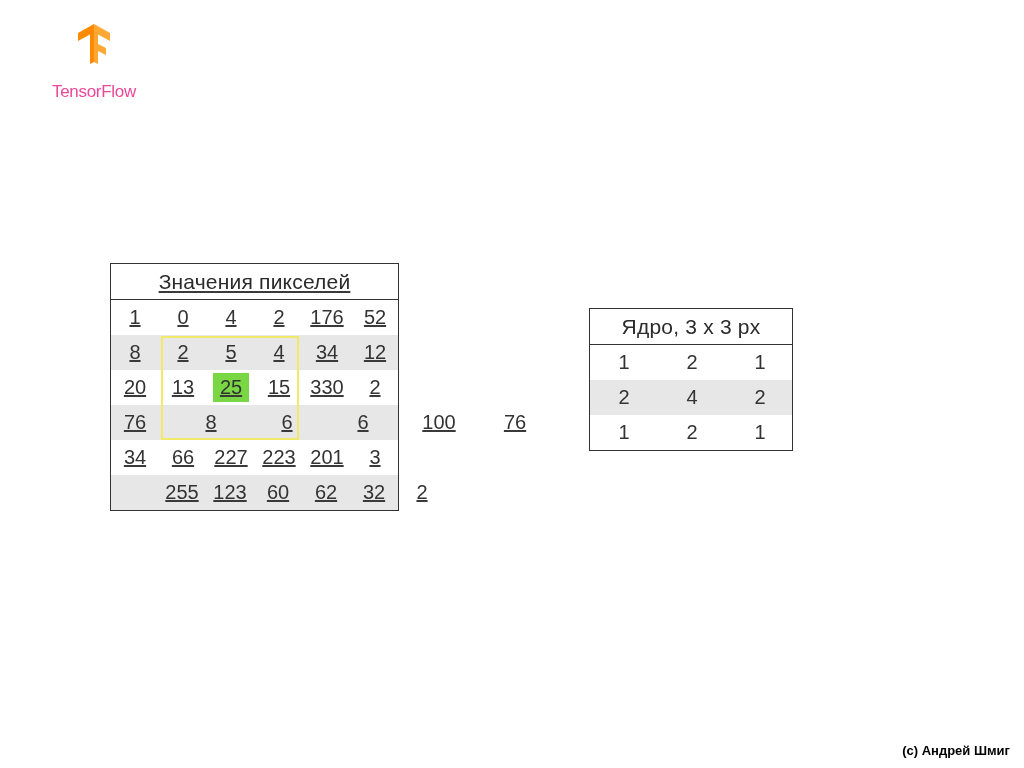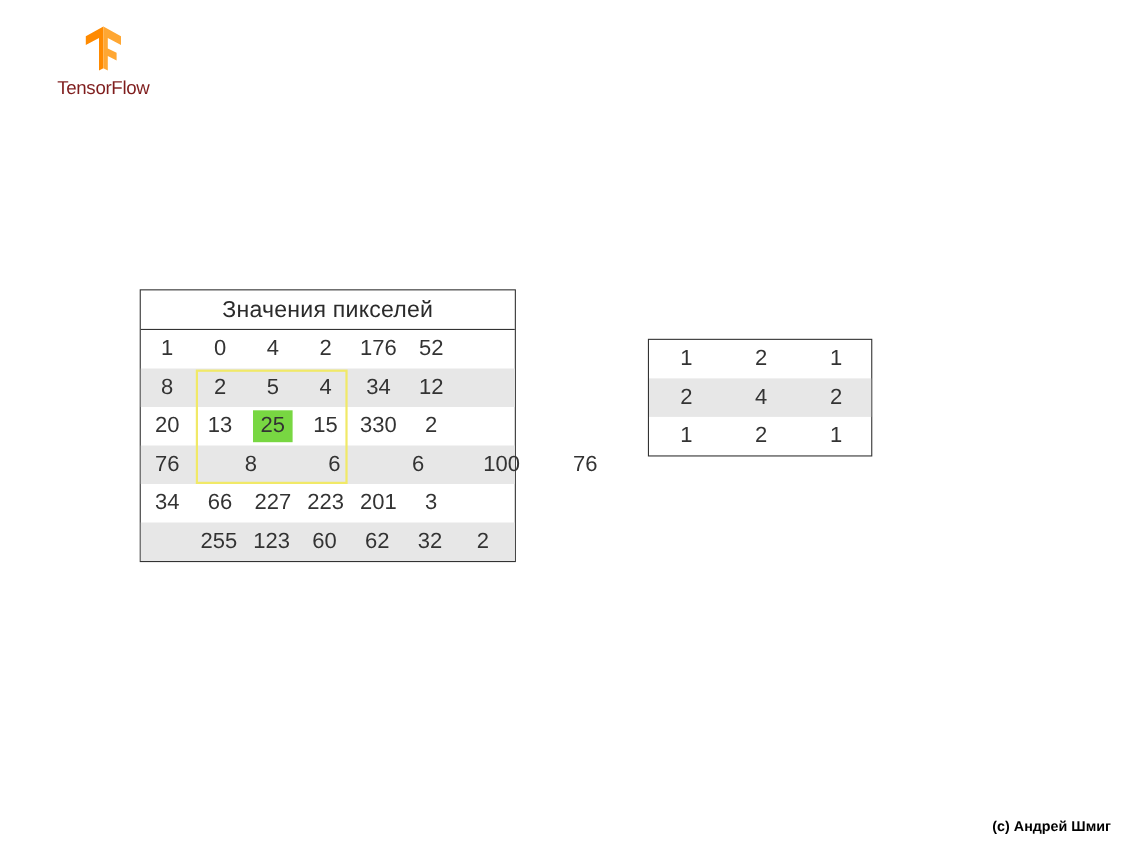--- a/index.html
+++ b/index.html
@@ -15,24 +15,24 @@
   .logo {
     position: absolute;
     top: 22px;
     left: 52px;
     display: flex;
     flex-direction: column;
     align-items: center;
   }
   .logo-text {
     font-size: 17px;
-    color: #7f1d1d;
+    color: #ec4899;
     letter-spacing: -0.3px;
     font-weight: 400;
-    margin-top: 4px;
+    margin-top: 16px;
   }
 
   .tbl {
     position: absolute;
     border: 1px solid #333;
     background: #fff;
   }
   .tbl-title {
     text-align: center;
     font-size: 21px;
@@ -48,21 +48,21 @@
     align-items: center;
   }
   .tbl-row.stripe { background: #e7e7e7; }
   .tbl-cell {
     text-align: center;
     font-size: 20px;
     color: #333;
     flex: 0 0 auto;
   }
 
-  .pixels { top: 263px; left: 127px; width: 342px; }
+  .pixels { top: 263px; left: 110px; width: 289px; text-decoration: underline; }
   .pixels .tbl-cell { width: 48px; }
 
   .kernel { top: 308px; left: 589px; width: 204px; }
   .kernel .tbl-cell { width: 68px; }
 
   .highlight-window {
     position: absolute;
     border: 2px solid #f1e967;
     pointer-events: none;
     z-index: 4;
@@ -146,20 +146,21 @@
         <div class="tbl-cell" style="position: relative;"><span class="cell-content">62</span></div>
         <div class="tbl-cell" style="position: relative;"><span class="cell-content">32</span></div>
         <div class="tbl-cell" style="position: relative;"><span class="cell-content">2</span></div>
       </div>
       <div class="highlight-center" style="left: 102px; top: 73px; width: 36px; height: 29px;"></div>
       <div class="highlight-window" style="left: 50px; top: 36px; width: 138px; height: 104px;"></div>
     </div>
 </div>
 
 <div class="tbl kernel">
+  <div class="tbl-title">Ядро, 3 x 3 px</div>
   <div class="tbl-body" id="kernel-body">
       <div class="tbl-row">
         <div class="tbl-cell"><span>1</span></div>
         <div class="tbl-cell"><span>2</span></div>
         <div class="tbl-cell"><span>1</span></div>
       </div>
       <div class="tbl-row stripe">
         <div class="tbl-cell"><span>2</span></div>
         <div class="tbl-cell"><span>4</span></div>
         <div class="tbl-cell"><span>2</span></div>

